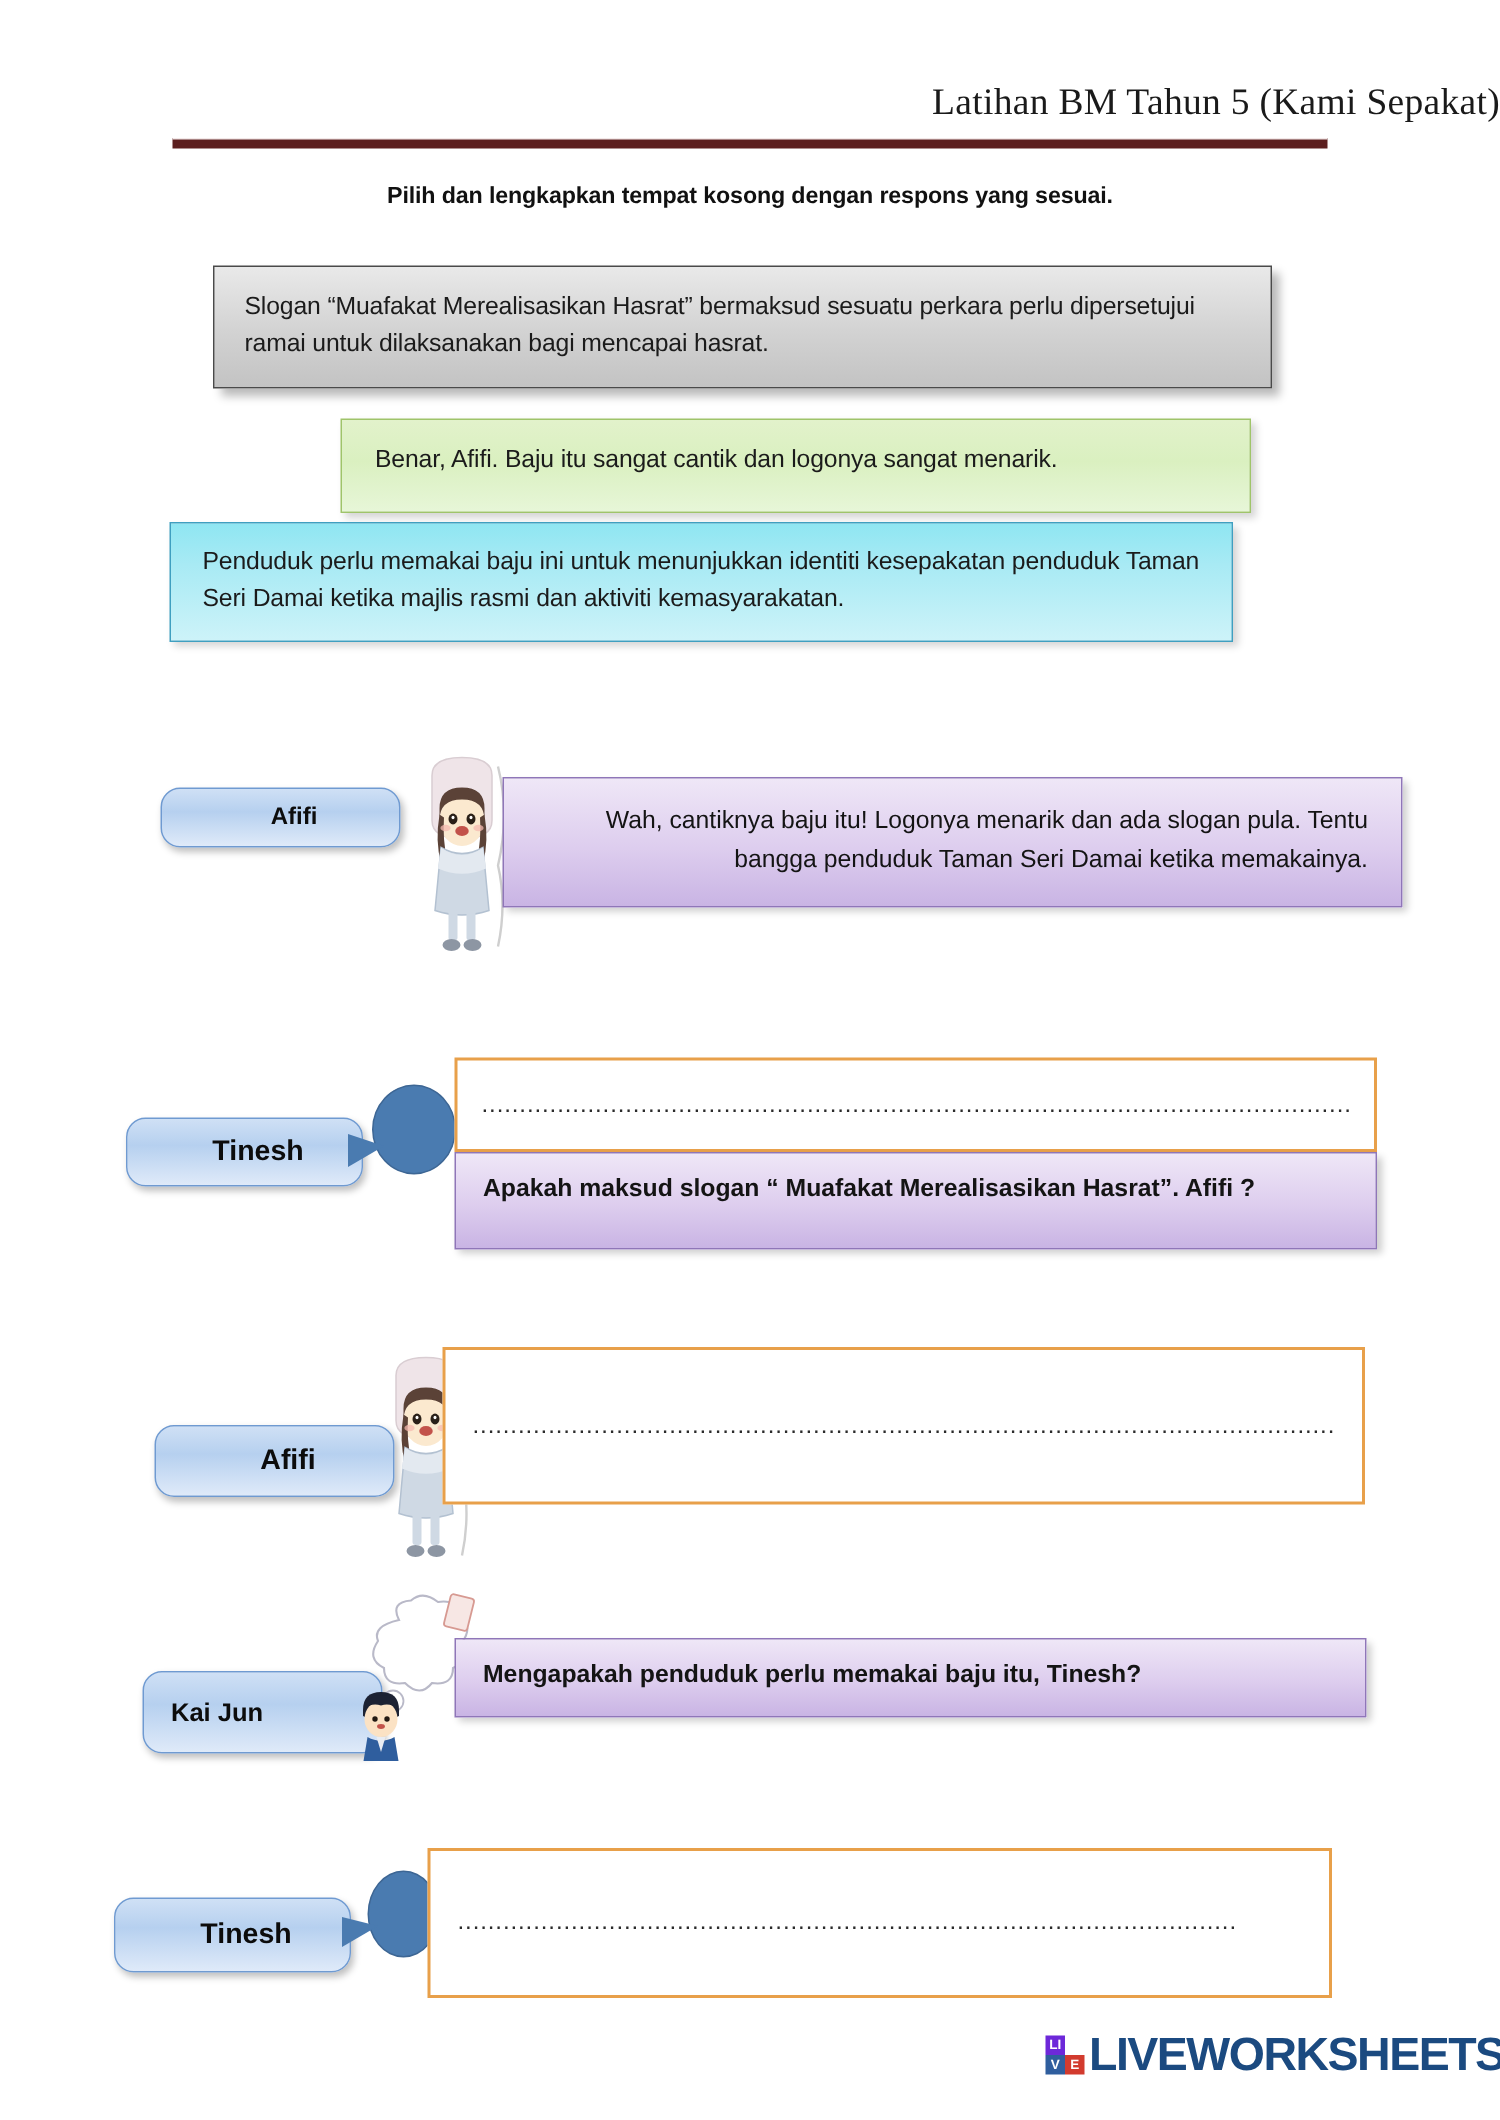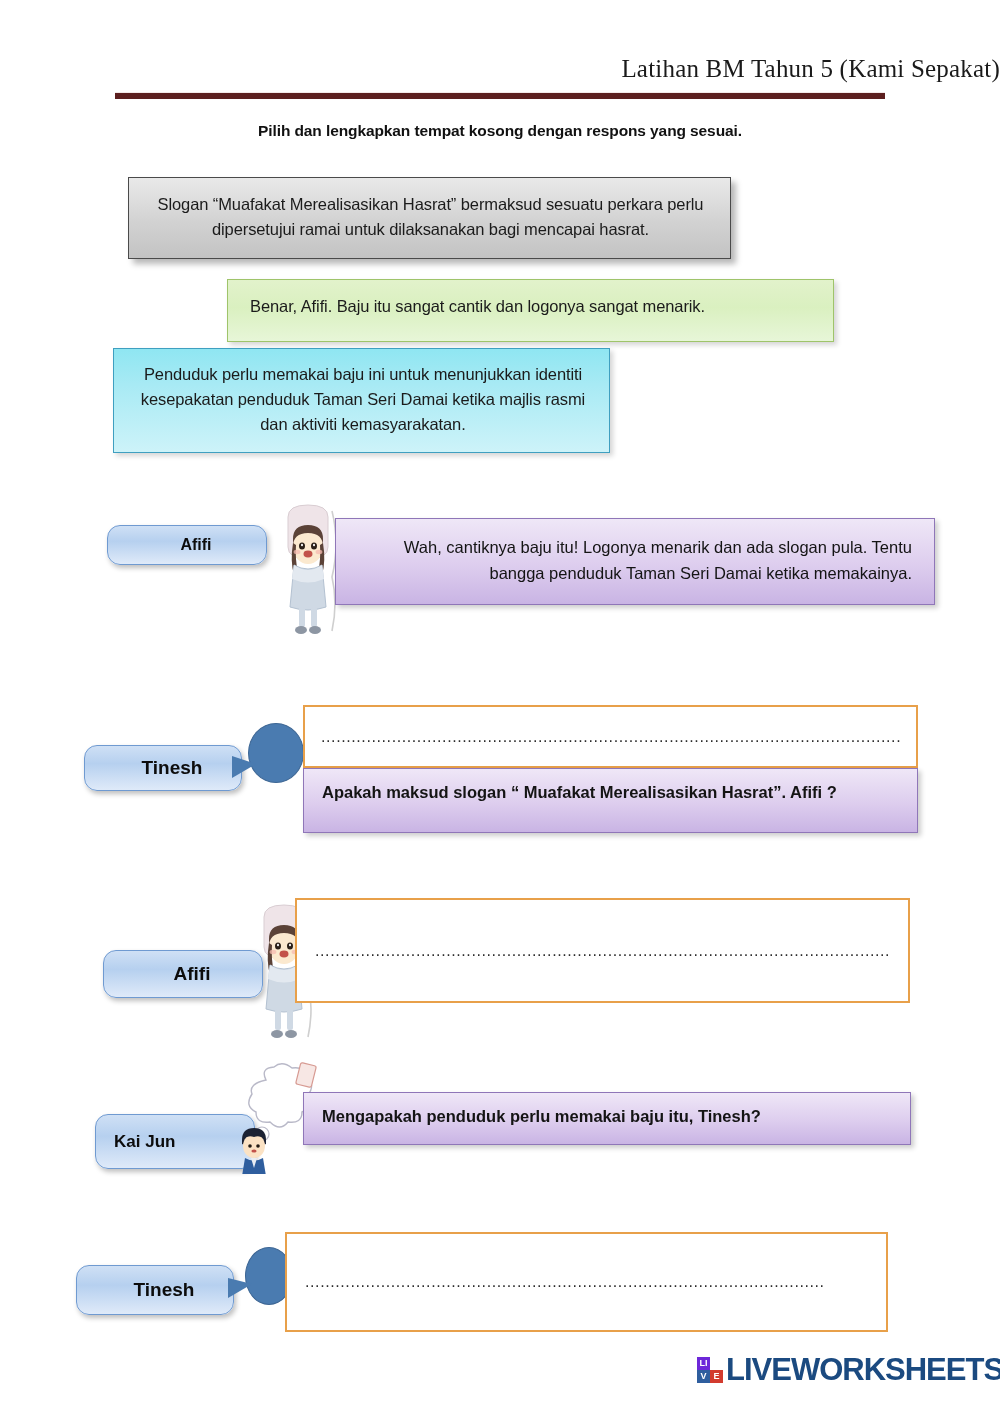--- a/index.html
+++ b/index.html
@@ -50,41 +50,39 @@
   
   .opt-box {
     position: absolute;
     box-sizing: border-box;
     font-size: 16.5px;
     line-height: 1.52;
     color: #1b1b1b;
     letter-spacing: -0.1px;
   }
   .opt-gray {
-    left: 128px; top: 177px;
-    width: 603px; padding: 14px 18px 16px 20px;
+    left: 142px; top: 177px;
+    width: 706px; padding: 14px 18px 16px 20px;
     background: linear-gradient(180deg, #e9e9e9 0%, #d2d2d2 55%, #c3c3c3 100%);
     border: 1.5px solid #4a4a4a;
     box-shadow: 5px 5px 6px rgba(0,0,0,0.28);
-    text-align: center;
   }
   .opt-green {
     left: 227px; top: 279px;
     width: 607px; padding: 14px 18px 22px 22px;
     background: linear-gradient(180deg, #e2f2cb 0%, #daf0c0 45%, #e7f6d8 100%);
     border: 1px solid #9fc46a;
     box-shadow: 3px 3px 5px rgba(0,0,0,0.17);
   }
   .opt-blue {
     left: 113px; top: 348px;
-    width: 497px; padding: 13px 18px 15px 21px;
+    width: 709px; padding: 13px 18px 15px 21px;
     background: linear-gradient(180deg, #8fe6f2 0%, #a8eaf4 35%, #cdf3f9 100%);
     border: 1px solid #3f9fc0;
     box-shadow: 3px 3px 5px rgba(0,0,0,0.17);
-    text-align: center;
   }
 
   
   .badge {
     position: absolute;
     box-sizing: border-box;
     display: flex;
     align-items: center;
     justify-content: center;
     background: linear-gradient(180deg, #cfe0f5 0%, #b6d0ef 40%, #dfeaf9 100%);

